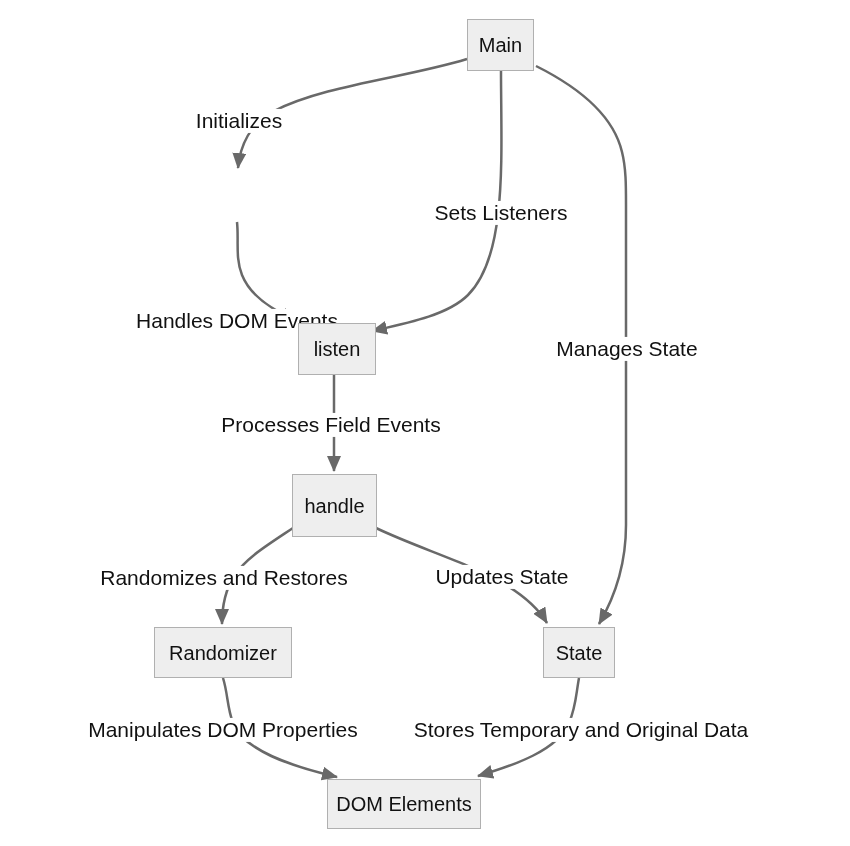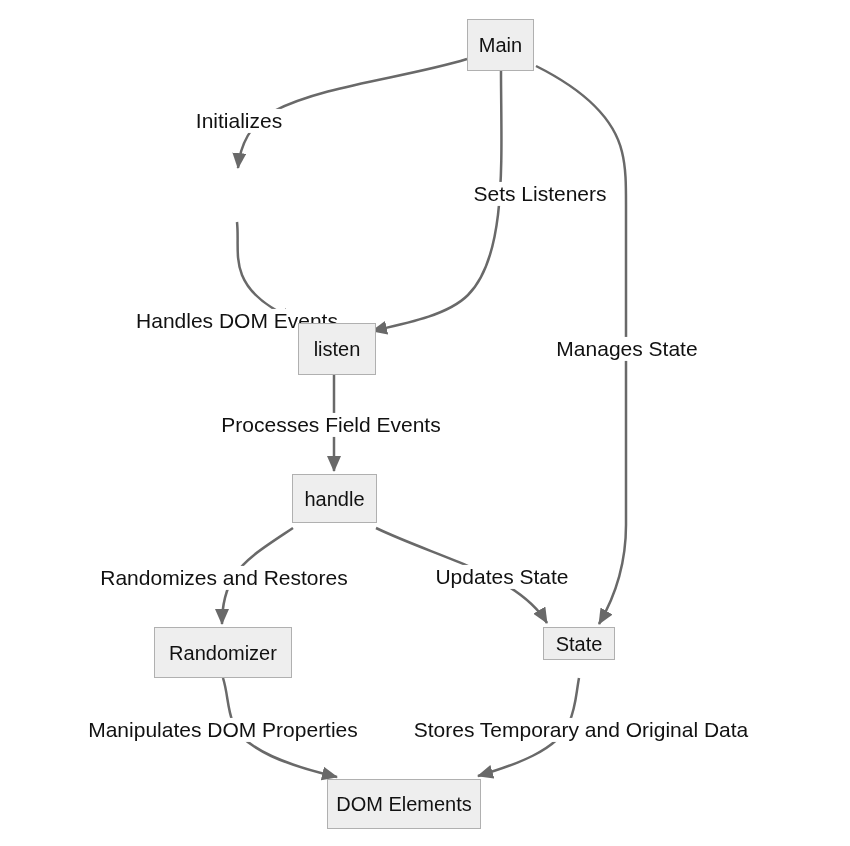--- a/index.html
+++ b/index.html
@@ -36,27 +36,27 @@
     background:var(--bg);
     color:var(--text-color);
     font-size:21px;line-height:1.15;
     padding:0 3px;
     white-space:nowrap;
   }
   
   .n-main{left:467px;top:19px;width:67px;height:52px;}
   .n-eventadapter{left:162px;top:171px;width:151px;height:51px;}
   .n-listen{left:298px;top:323px;width:78px;height:52px;}
-  .n-handle{left:292px;top:474px;width:85px;height:49px;}
+  .n-handle{left:292px;top:474px;width:85px;height:63px;}
   .n-randomizer{left:154px;top:627px;width:138px;height:51px;}
-  .n-state{left:543px;top:627px;width:72px;height:33px;}
+  .n-state{left:543px;top:627px;width:72px;height:51px;}
   .n-domelements{left:327px;top:779px;width:154px;height:50px;}
   
   .l-initializes{left:239px;top:121px;}
-  .l-sets-listeners{left:501px;top:194px;margin-left:39px;}
+  .l-sets-listeners{left:501px;top:213px;}
   .l-manages-state{left:627px;top:349px;}
   .l-handles-dom-events{left:237px;top:273px;margin-top:48px;}
   .l-processes-field-events{left:331px;top:425px;}
   .l-randomizes-restores{left:224px;top:578px;}
   .l-updates-state{left:502px;top:577px;}
   .l-manipulates-dom{left:223px;top:730px;}
   .l-stores-temp{left:581px;top:730px;}
 </style>
 </head>
 <body>

